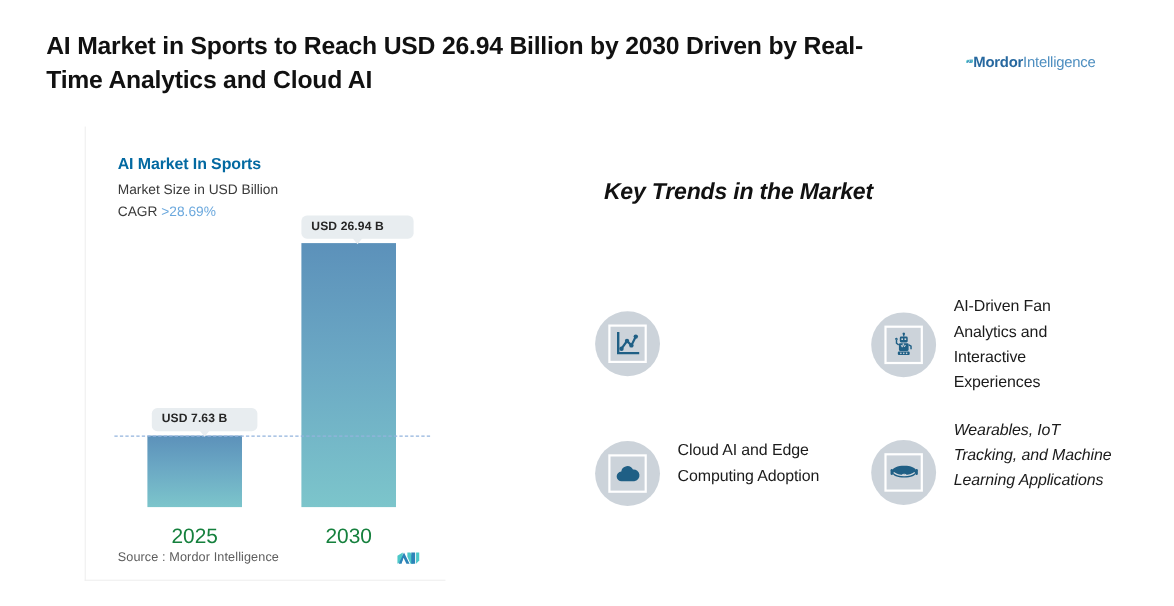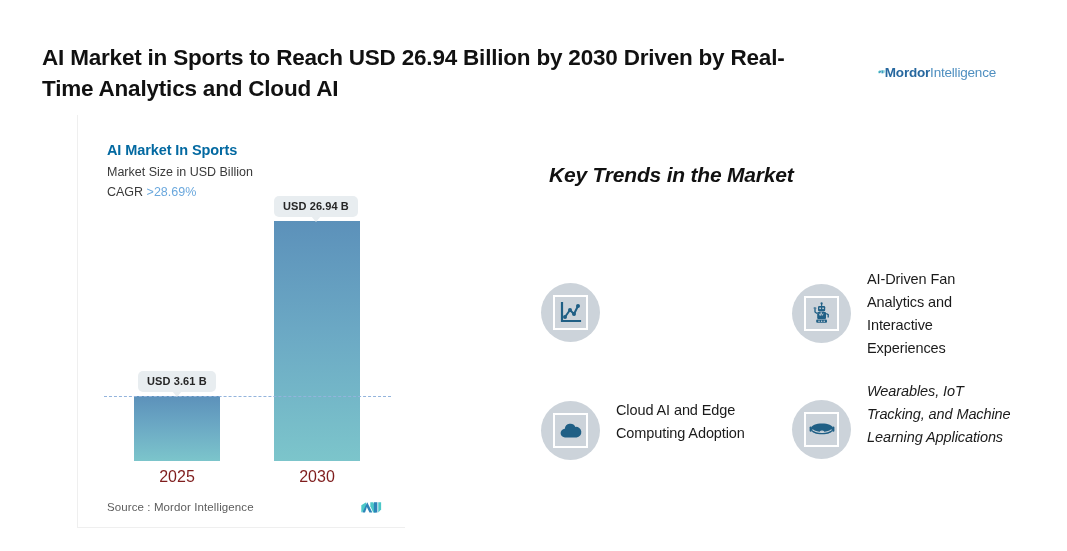--- a/index.html
+++ b/index.html
@@ -15,21 +15,20 @@
     overflow: hidden;
     position: relative;
   }
 
   
   #header {
     position: absolute;
     left: 0; top: 0;
     width: 1067px;
     height: 110px;
-    margin-top: 16px;
   }
   #headline {
     position: absolute;
     left: 42px;
     top: 26px;
     width: 790px;
     font-size: 22.5px;
     font-weight: bold;
     line-height: 31px;
     letter-spacing: -0.2px;
@@ -105,21 +104,21 @@
     position: absolute;
     background: linear-gradient(180deg, #5c91ba 0%, #6ba8c4 45%, #7cc5cb 100%);
   }
   #bar-2025 { left: 56px; width: 86px; top: 281px; height: 65px; }
   #bar-2030 { left: 196px; width: 86px; top: 106px; height: 240px; }
 
   .bar-label {
     position: absolute;
     background: #e8edf0;
     border-radius: 5px;
-    padding: 4px 9px 5px 9px;
+    padding: 4px 27px 5px 9px;
     font-size: 11px;
     font-weight: bold;
     color: #262626;
     white-space: nowrap;
     letter-spacing: 0.1px;
   }
   .bar-label::after {
     content: "";
     position: absolute;
     left: 50%;
@@ -137,25 +136,25 @@
     position: absolute;
     left: 26px;
     top: 281px;
     width: 287px;
     height: 0;
     border-top: 1.5px dashed #93b4dd;
   }
 
   .axis-year {
     position: absolute;
-    top: 353px;
+    top: 363px;
     width: 86px;
     text-align: center;
-    font-size: 16px;
-    color: #7f1d1d;
+    font-size: 19px;
+    color: #15803d;
   }
   #year-2025 { left: 56px; }
   #year-2030 { left: 196px; }
 
   #source-row {
     position: absolute;
     left: 29px;
     top: 385px;
     width: 275px;
     display: flex;
@@ -244,21 +243,21 @@
   <div id="chart-title">AI Market In Sports</div>
   <div id="chart-subtitle">Market Size in USD Billion</div>
   <div id="chart-cagr"><span>CAGR </span><span class="cagr-value">&gt;28.69%</span></div>
 
   <div id="plot">
     <div class="bar" id="bar-2025"></div>
     <div class="bar" id="bar-2030"></div>
 
     <div id="dashline"></div>
 
-    <div class="bar-label" id="label-2025">USD 3.61 B</div>
+    <div class="bar-label" id="label-2025">USD 7.63 B</div>
     <div class="bar-label" id="label-2030">USD 26.94 B</div>
 
     <div class="axis-year" id="year-2025">2025</div>
     <div class="axis-year" id="year-2030">2030</div>
   </div>
 
   <div id="source-row">
     <span id="source-text">Source :  Mordor Intelligence</span>
     <svg id="source-logo" viewBox="0 0 100 55">
       <polygon points="6,55 6,22 28,8 28,41" fill="#4cc8c8"></polygon>

